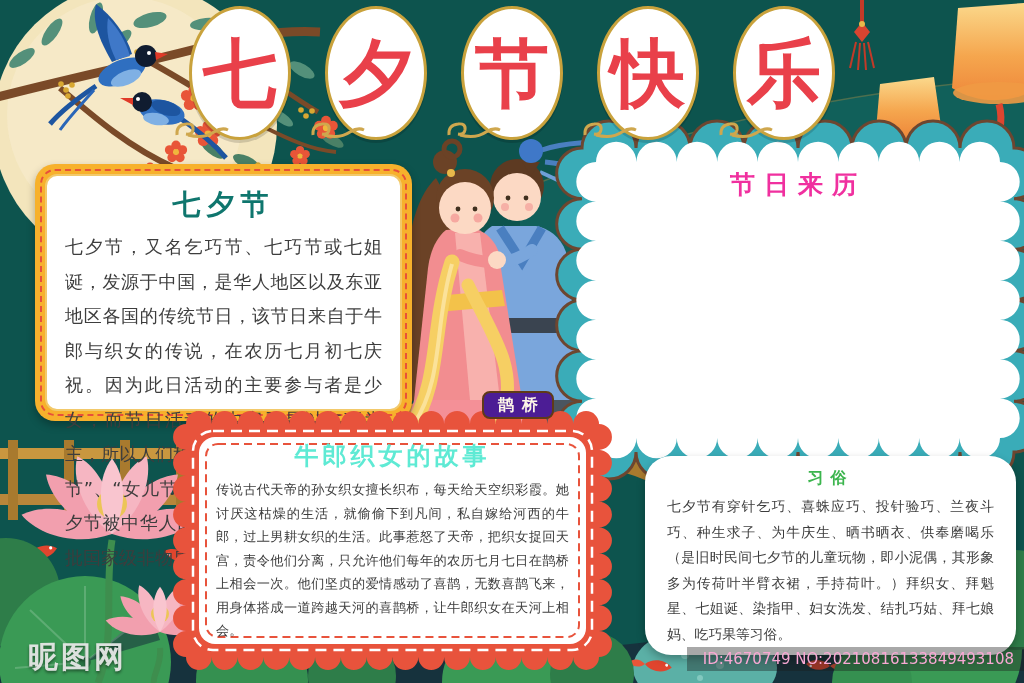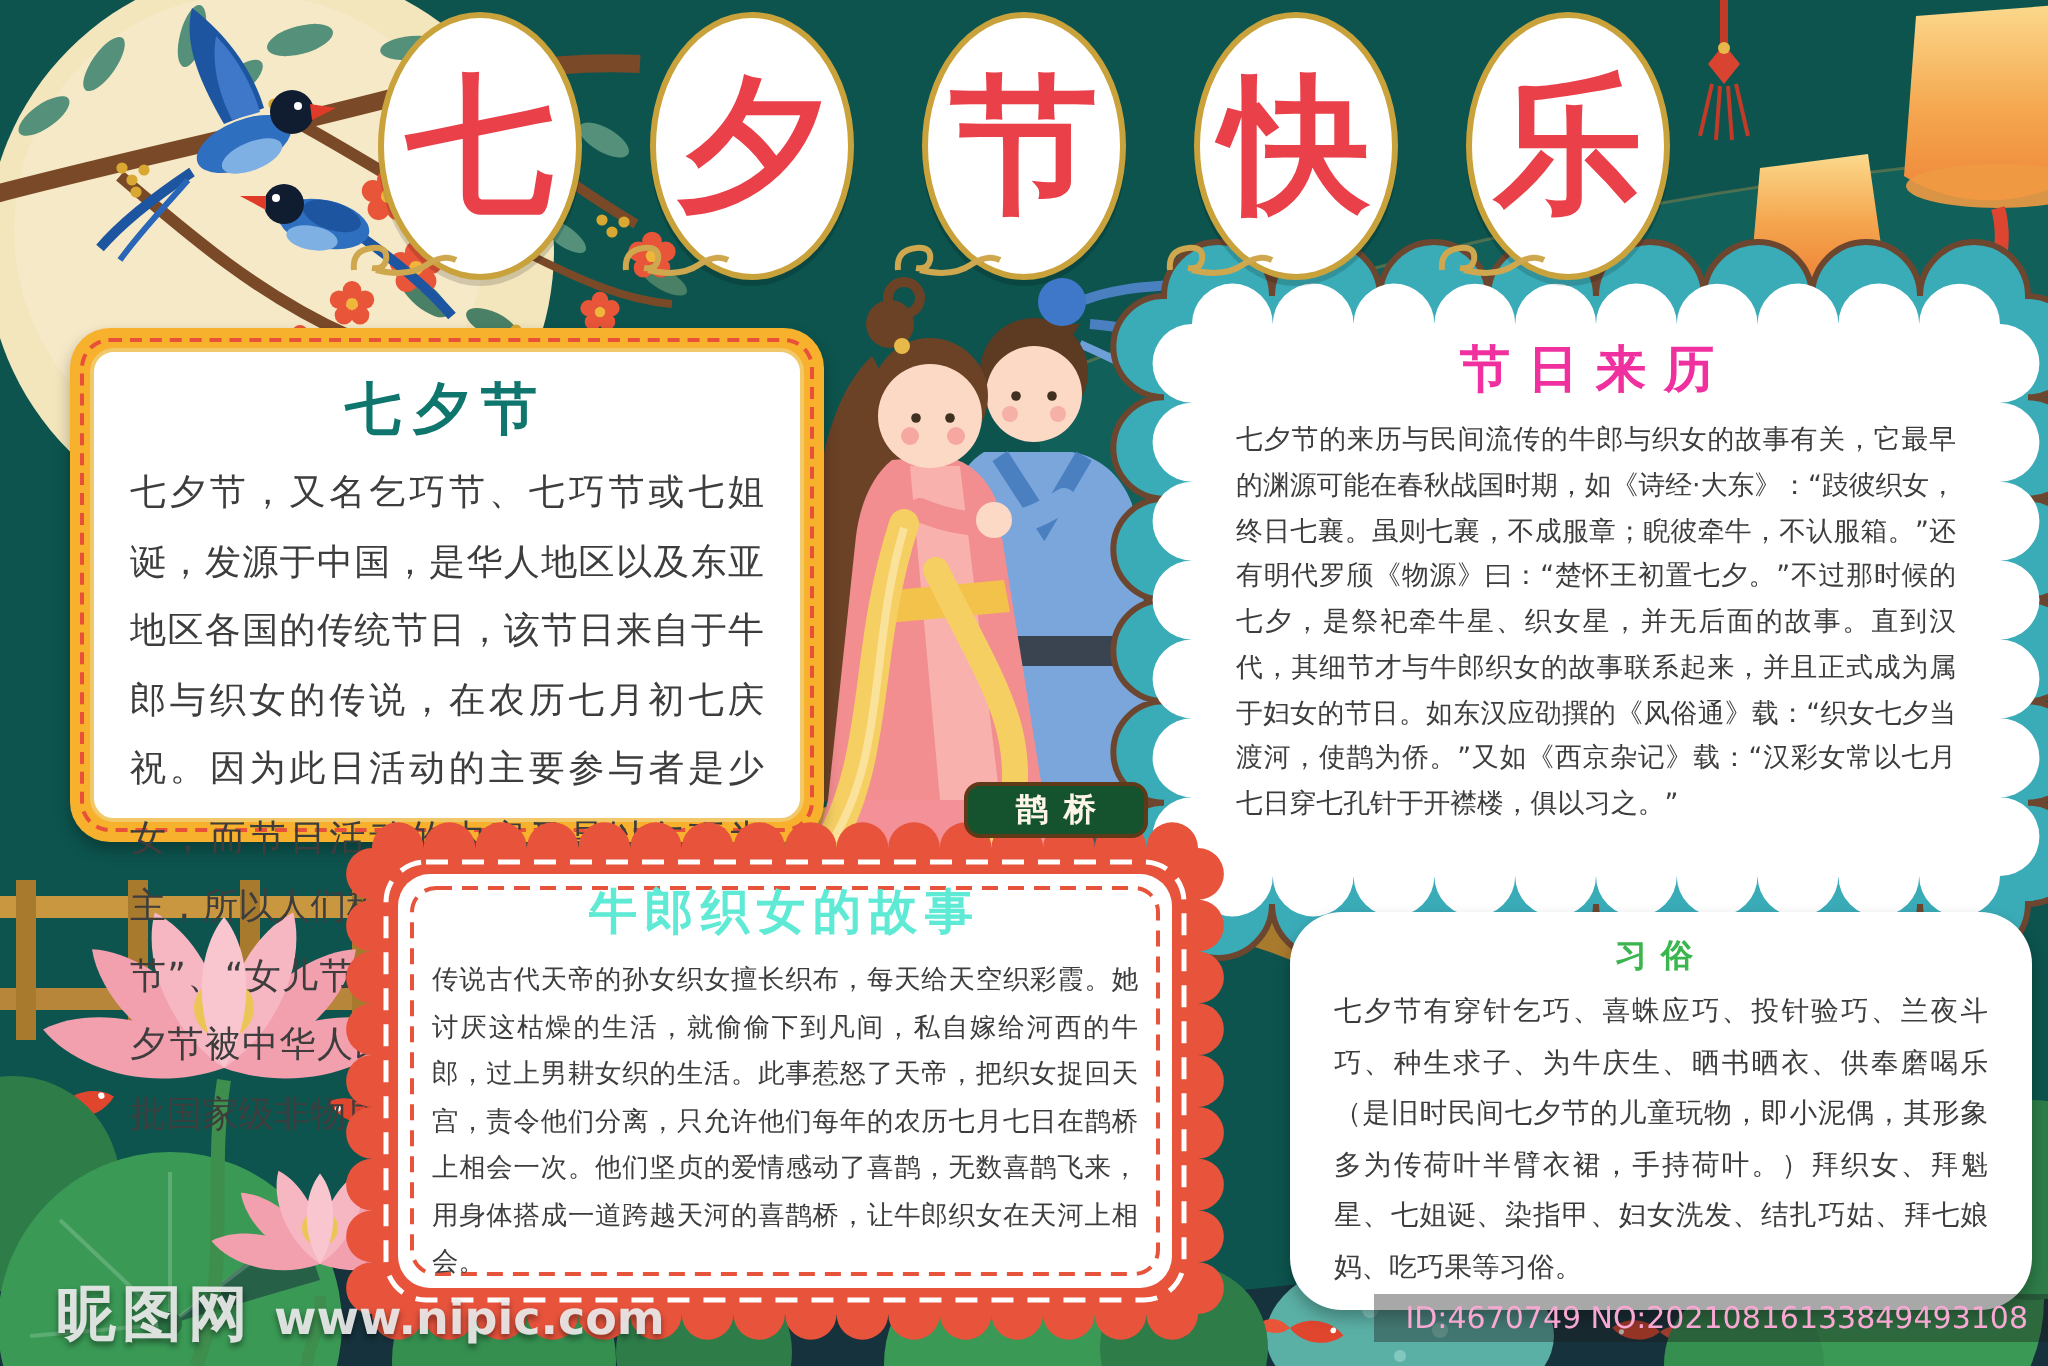--- a/index.html
+++ b/index.html
@@ -40,22 +40,22 @@
   .story-panel{left:186px;top:424px;width:413px;height:233px;}
   .story-panel .content{position:absolute;inset:0;padding:16px 30px 0;box-sizing:border-box;}
   #gushi-title{color:#5eead4;font-size:24px;letter-spacing:4px;margin:0 0 7px;}
   #gushi-text{font-size:13.2px;line-height:1.78;font-family:Liberation Mono, monospace;}
   
   .xisu-panel{left:645px;top:456px;width:371px;height:199px;background:#fff;
     border-radius:26px;box-shadow:0 4px 8px rgba(0,0,0,.28);padding:12px 22px;}
   #xisu-title{color:#3bb54d;font-size:16px;letter-spacing:7px;margin:0 0 5px;}
   #xisu-text{font-size:13.8px;line-height:1.85;}
   
-  .bridge-label{position:absolute;left:482px;top:391px;width:92px;height:28px;
-    background:#14532d;border:2px solid #5f3a18;border-radius:8px;
+  .bridge-label{position:absolute;left:482px;top:391px;width:72px;height:28px;
+    background:#4c1d95;border:2px solid #5f3a18;border-radius:8px;
     color:#fdf6e8;font-size:16px;font-weight:bold;letter-spacing:8px;
     display:flex;align-items:center;justify-content:center;padding-left:8px;
     box-sizing:border-box;z-index:2;}
   
   .watermark-left{position:absolute;left:28px;bottom:5px;z-index:4;
     color:rgba(236,236,236,.92);font-weight:bold;display:flex;align-items:baseline;gap:10px;
     text-shadow:0 2px 3px rgba(0,0,0,.45);}
   .wm-site{font-size:30px;letter-spacing:3px;}
   .wm-url{font-size:23px;}
   .watermark-right{position:absolute;right:0;bottom:12px;z-index:4;
@@ -476,21 +476,20 @@
 
   <div class="panel cloud-panel">
     <svg id="cloud-frame" class="frame-svg" width="432" height="304">
         <path d="M 0 0 a 27 27 0 0 1 54 0 a 27 27 0 0 1 54 0 a 27 27 0 0 1 54 0 a 27 27 0 0 1 54 0 a 27 27 0 0 1 54 0 a 27 27 0 0 1 54 0 a 27 27 0 0 1 54 0 a 27 27 0 0 1 54 0 a 25.333333333333332 25.333333333333332 0 0 1 0 50.666666666666664 a 25.333333333333332 25.333333333333332 0 0 1 0 50.666666666666664 a 25.333333333333332 25.333333333333332 0 0 1 0 50.666666666666664 a 25.333333333333332 25.333333333333332 0 0 1 0 50.666666666666664 a 25.333333333333332 25.333333333333332 0 0 1 0 50.666666666666664 a 25.333333333333332 25.333333333333332 0 0 1 0 50.666666666666664 a 27 27 0 0 1 -54 0 a 27 27 0 0 1 -54 0 a 27 27 0 0 1 -54 0 a 27 27 0 0 1 -54 0 a 27 27 0 0 1 -54 0 a 27 27 0 0 1 -54 0 a 27 27 0 0 1 -54 0 a 27 27 0 0 1 -54 0 a 25.333333333333332 25.333333333333332 0 0 1 0 -50.666666666666664 a 25.333333333333332 25.333333333333332 0 0 1 0 -50.666666666666664 a 25.333333333333332 25.333333333333332 0 0 1 0 -50.666666666666664 a 25.333333333333332 25.333333333333332 0 0 1 0 -50.666666666666664 a 25.333333333333332 25.333333333333332 0 0 1 0 -50.666666666666664 a 25.333333333333332 25.333333333333332 0 0 1 0 -50.666666666666664 Z" fill="#3aacb8" stroke="#6d4630" stroke-width="3"></path>
         <g transform="translate(14,14)">
           <path d="M 0 0 a 20.2 20.2 0 0 1 40.4 0 a 20.2 20.2 0 0 1 40.4 0 a 20.2 20.2 0 0 1 40.4 0 a 20.2 20.2 0 0 1 40.4 0 a 20.2 20.2 0 0 1 40.4 0 a 20.2 20.2 0 0 1 40.4 0 a 20.2 20.2 0 0 1 40.4 0 a 20.2 20.2 0 0 1 40.4 0 a 20.2 20.2 0 0 1 40.4 0 a 20.2 20.2 0 0 1 40.4 0 a 19.714285714285715 19.714285714285715 0 0 1 0 39.42857142857143 a 19.714285714285715 19.714285714285715 0 0 1 0 39.42857142857143 a 19.714285714285715 19.714285714285715 0 0 1 0 39.42857142857143 a 19.714285714285715 19.714285714285715 0 0 1 0 39.42857142857143 a 19.714285714285715 19.714285714285715 0 0 1 0 39.42857142857143 a 19.714285714285715 19.714285714285715 0 0 1 0 39.42857142857143 a 19.714285714285715 19.714285714285715 0 0 1 0 39.42857142857143 a 20.2 20.2 0 0 1 -40.4 0 a 20.2 20.2 0 0 1 -40.4 0 a 20.2 20.2 0 0 1 -40.4 0 a 20.2 20.2 0 0 1 -40.4 0 a 20.2 20.2 0 0 1 -40.4 0 a 20.2 20.2 0 0 1 -40.4 0 a 20.2 20.2 0 0 1 -40.4 0 a 20.2 20.2 0 0 1 -40.4 0 a 20.2 20.2 0 0 1 -40.4 0 a 20.2 20.2 0 0 1 -40.4 0 a 19.714285714285715 19.714285714285715 0 0 1 0 -39.42857142857143 a 19.714285714285715 19.714285714285715 0 0 1 0 -39.42857142857143 a 19.714285714285715 19.714285714285715 0 0 1 0 -39.42857142857143 a 19.714285714285715 19.714285714285715 0 0 1 0 -39.42857142857143 a 19.714285714285715 19.714285714285715 0 0 1 0 -39.42857142857143 a 19.714285714285715 19.714285714285715 0 0 1 0 -39.42857142857143 a 19.714285714285715 19.714285714285715 0 0 1 0 -39.42857142857143 Z" fill="#ffffff"></path>
         </g>
       </svg>
     <div class="content">
       <h2 class="panel-title" id="laili-title">节日来历</h2>
-      <p class="body-text" id="laili-text">七夕节的来历与民间流传的牛郎与织女的故事有关，它最早的渊源可能在春秋战国时期，如《诗经·大东》：“跂彼织女，终日七襄。虽则七襄，不成服章；睨彼牵牛，不认服箱。”还有明代罗颀《物源》曰：“楚怀王初置七夕。”不过那时候的七夕，是祭祀牵牛星、织女星，并无后面的故事。直到汉代，其细节才与牛郎织女的故事联系起来，并且正式成为属于妇女的节日。如东汉应劭撰的《风俗通》载：“织女七夕当渡河，使鹊为侨。”又如《西京杂记》载：“汉彩女常以七月七日穿七孔针于开襟楼，俱以习之。”</p>
     </div>
   </div>
 
   <div class="panel story-panel">
     <svg id="story-frame" class="frame-svg" width="413" height="233">
         <path d="M 0 0 a 12.90625 12.90625 0 0 1 25.8125 0 a 12.90625 12.90625 0 0 1 25.8125 0 a 12.90625 12.90625 0 0 1 25.8125 0 a 12.90625 12.90625 0 0 1 25.8125 0 a 12.90625 12.90625 0 0 1 25.8125 0 a 12.90625 12.90625 0 0 1 25.8125 0 a 12.90625 12.90625 0 0 1 25.8125 0 a 12.90625 12.90625 0 0 1 25.8125 0 a 12.90625 12.90625 0 0 1 25.8125 0 a 12.90625 12.90625 0 0 1 25.8125 0 a 12.90625 12.90625 0 0 1 25.8125 0 a 12.90625 12.90625 0 0 1 25.8125 0 a 12.90625 12.90625 0 0 1 25.8125 0 a 12.90625 12.90625 0 0 1 25.8125 0 a 12.90625 12.90625 0 0 1 25.8125 0 a 12.90625 12.90625 0 0 1 25.8125 0 a 12.944444444444445 12.944444444444445 0 0 1 0 25.88888888888889 a 12.944444444444445 12.944444444444445 0 0 1 0 25.88888888888889 a 12.944444444444445 12.944444444444445 0 0 1 0 25.88888888888889 a 12.944444444444445 12.944444444444445 0 0 1 0 25.88888888888889 a 12.944444444444445 12.944444444444445 0 0 1 0 25.88888888888889 a 12.944444444444445 12.944444444444445 0 0 1 0 25.88888888888889 a 12.944444444444445 12.944444444444445 0 0 1 0 25.88888888888889 a 12.944444444444445 12.944444444444445 0 0 1 0 25.88888888888889 a 12.944444444444445 12.944444444444445 0 0 1 0 25.88888888888889 a 12.90625 12.90625 0 0 1 -25.8125 0 a 12.90625 12.90625 0 0 1 -25.8125 0 a 12.90625 12.90625 0 0 1 -25.8125 0 a 12.90625 12.90625 0 0 1 -25.8125 0 a 12.90625 12.90625 0 0 1 -25.8125 0 a 12.90625 12.90625 0 0 1 -25.8125 0 a 12.90625 12.90625 0 0 1 -25.8125 0 a 12.90625 12.90625 0 0 1 -25.8125 0 a 12.90625 12.90625 0 0 1 -25.8125 0 a 12.90625 12.90625 0 0 1 -25.8125 0 a 12.90625 12.90625 0 0 1 -25.8125 0 a 12.90625 12.90625 0 0 1 -25.8125 0 a 12.90625 12.90625 0 0 1 -25.8125 0 a 12.90625 12.90625 0 0 1 -25.8125 0 a 12.90625 12.90625 0 0 1 -25.8125 0 a 12.90625 12.90625 0 0 1 -25.8125 0 a 12.944444444444445 12.944444444444445 0 0 1 0 -25.88888888888889 a 12.944444444444445 12.944444444444445 0 0 1 0 -25.88888888888889 a 12.944444444444445 12.944444444444445 0 0 1 0 -25.88888888888889 a 12.944444444444445 12.944444444444445 0 0 1 0 -25.88888888888889 a 12.944444444444445 12.944444444444445 0 0 1 0 -25.88888888888889 a 12.944444444444445 12.944444444444445 0 0 1 0 -25.88888888888889 a 12.944444444444445 12.944444444444445 0 0 1 0 -25.88888888888889 a 12.944444444444445 12.944444444444445 0 0 1 0 -25.88888888888889 a 12.944444444444445 12.944444444444445 0 0 1 0 -25.88888888888889 Z" fill="#e8533c"></path>
         <rect x="7" y="7" width="399" height="219" rx="20" fill="none" stroke="#ffffff" stroke-width="2.5" stroke-dasharray="11 7"></rect>
         <rect x="13" y="13" width="387" height="207" rx="16" fill="#ffffff"></rect>
         <rect x="20" y="20" width="373" height="193" rx="12" fill="none" stroke="#e8533c" stroke-width="2" stroke-dasharray="8 5"></rect>
       </svg>
@@ -502,17 +501,16 @@
 
   <div class="panel xisu-panel">
     <h2 class="panel-title" id="xisu-title">习俗</h2>
     <p class="body-text" id="xisu-text">七夕节有穿针乞巧、喜蛛应巧、投针验巧、兰夜斗巧、种生求子、为牛庆生、晒书晒衣、供奉磨喝乐（是旧时民间七夕节的儿童玩物，即小泥偶，其形象多为传荷叶半臂衣裙，手持荷叶。）拜织女、拜魁星、七姐诞、染指甲、妇女洗发、结扎巧姑、拜七娘妈、吃巧果等习俗。</p>
   </div>
 
   <div class="bridge-label">鹊桥</div>
 
   <div class="watermark-left">
     <span class="wm-site">昵图网</span>
-    <span class="wm-url">www.nipic.com</span>
   </div>
   <div class="watermark-right">ID:4670749 NO:20210816133849493108</div>
 
 </div>
 
 </body></html>

